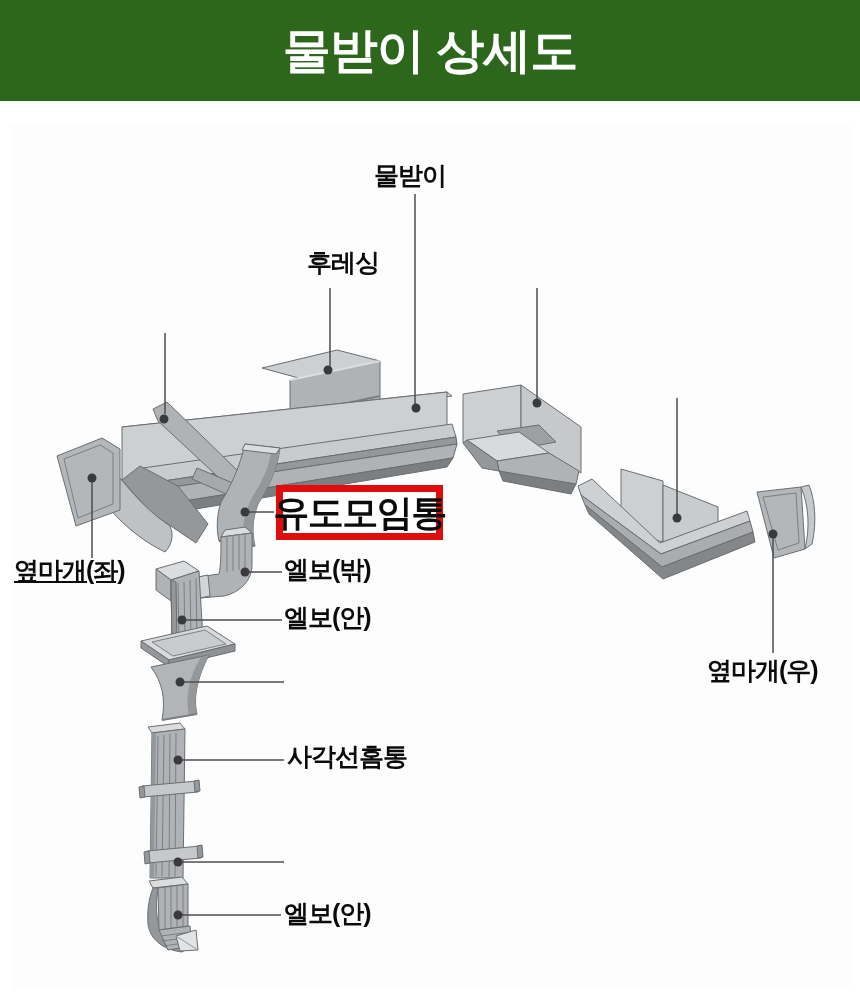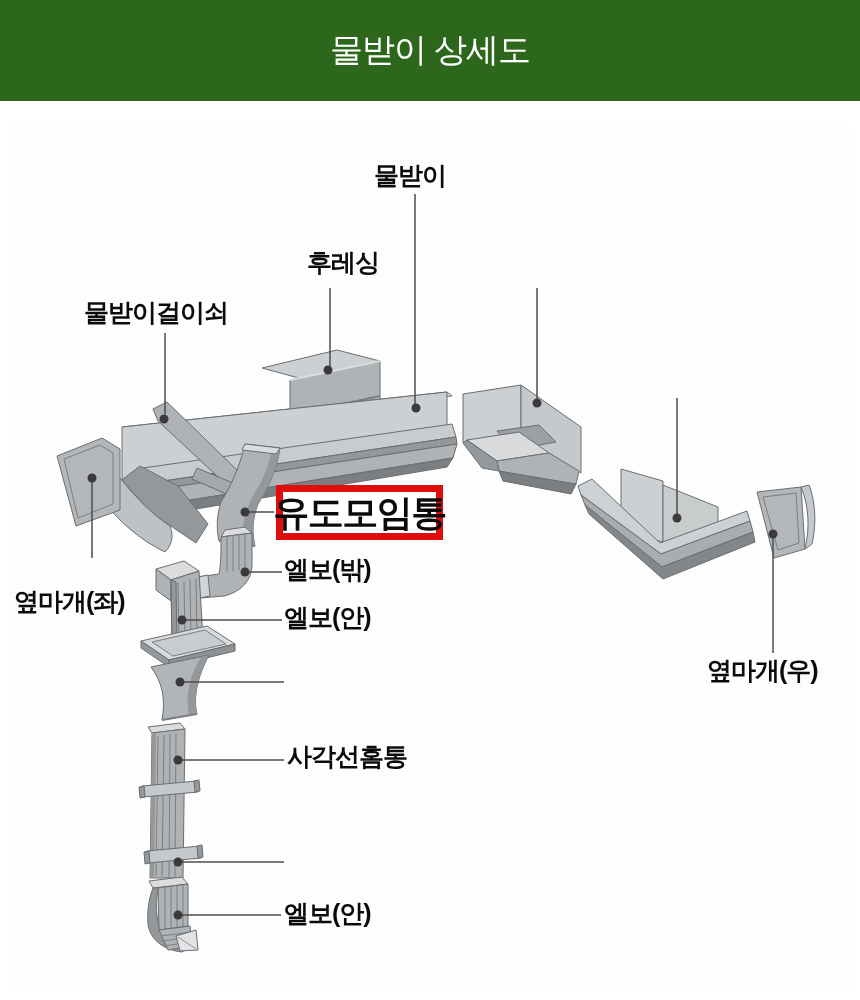--- a/index.html
+++ b/index.html
@@ -12,21 +12,21 @@
   }
   *{margin:0;padding:0;box-sizing:border-box;}
   html,body{width:860px;background:#ffffff;font-family:"Liberation Sans","DejaVu Sans",sans-serif;}
   .page{position:relative;width:860px;height:1000px;background:#ffffff;overflow:hidden;}
   .titlebar{
     position:absolute;left:0;top:0;width:860px;height:101px;
     background:var(--header_bg);
     display:flex;align-items:center;justify-content:center;
   }
   .titlebar h1{
-    color:var(--header_text);font-size:33px;font-weight:normal;letter-spacing:-1px;
+    color:var(--header_text);font-size:48px;font-weight:bold;letter-spacing:-1px;
   }
   .canvas{
     position:absolute;left:10px;top:125px;width:840px;height:865px;
     background:var(--canvas_bg);
   }
   .art{position:absolute;left:0;top:0;width:860px;height:1000px;}
   .lbl{
     position:absolute;white-space:nowrap;
     color:var(--label_text);font-size:25px;font-weight:bold;letter-spacing:-1px;
     line-height:1.1;z-index:5;
@@ -211,22 +211,21 @@
       <circle cx="180" cy="682" r="4.5"></circle>
       <circle cx="773" cy="534" r="4.5"></circle>
       <circle cx="178" cy="760" r="4.5"></circle>
       <circle cx="178" cy="862" r="4.5"></circle>
       <circle cx="178" cy="915" r="4.5"></circle>
     </g>
   </svg>
 
   <div class="lbl" style="left:374px;top:162px;">물받이</div>
   <div class="lbl" style="left:287px;top:249px;margin-left:20px;">후레싱</div>
-  <div class="lbl" style="left:84px;top:299px;">물받이걸이쇠</div>
   <div class="lbl hl" style="left:276px;top:485px;">유도모임통</div>
-  <div class="lbl" style="left:14px;top:588px;">옆마개(좌)</div>
+  <div class="lbl" style="left:14px;top:557px;text-decoration:underline;">옆마개(좌)</div>
   <div class="lbl" style="left:284px;top:556px;">엘보(밖)</div>
   <div class="lbl" style="left:284px;top:604px;">엘보(안)</div>
   <div class="lbl" style="left:287px;top:743px;">사각선홈통</div>
   <div class="lbl" style="left:707px;top:657px;">옆마개(우)</div>
   <div class="lbl" style="left:284px;top:900px;">엘보(안)</div>
 
 </div>
 
 </body></html>

